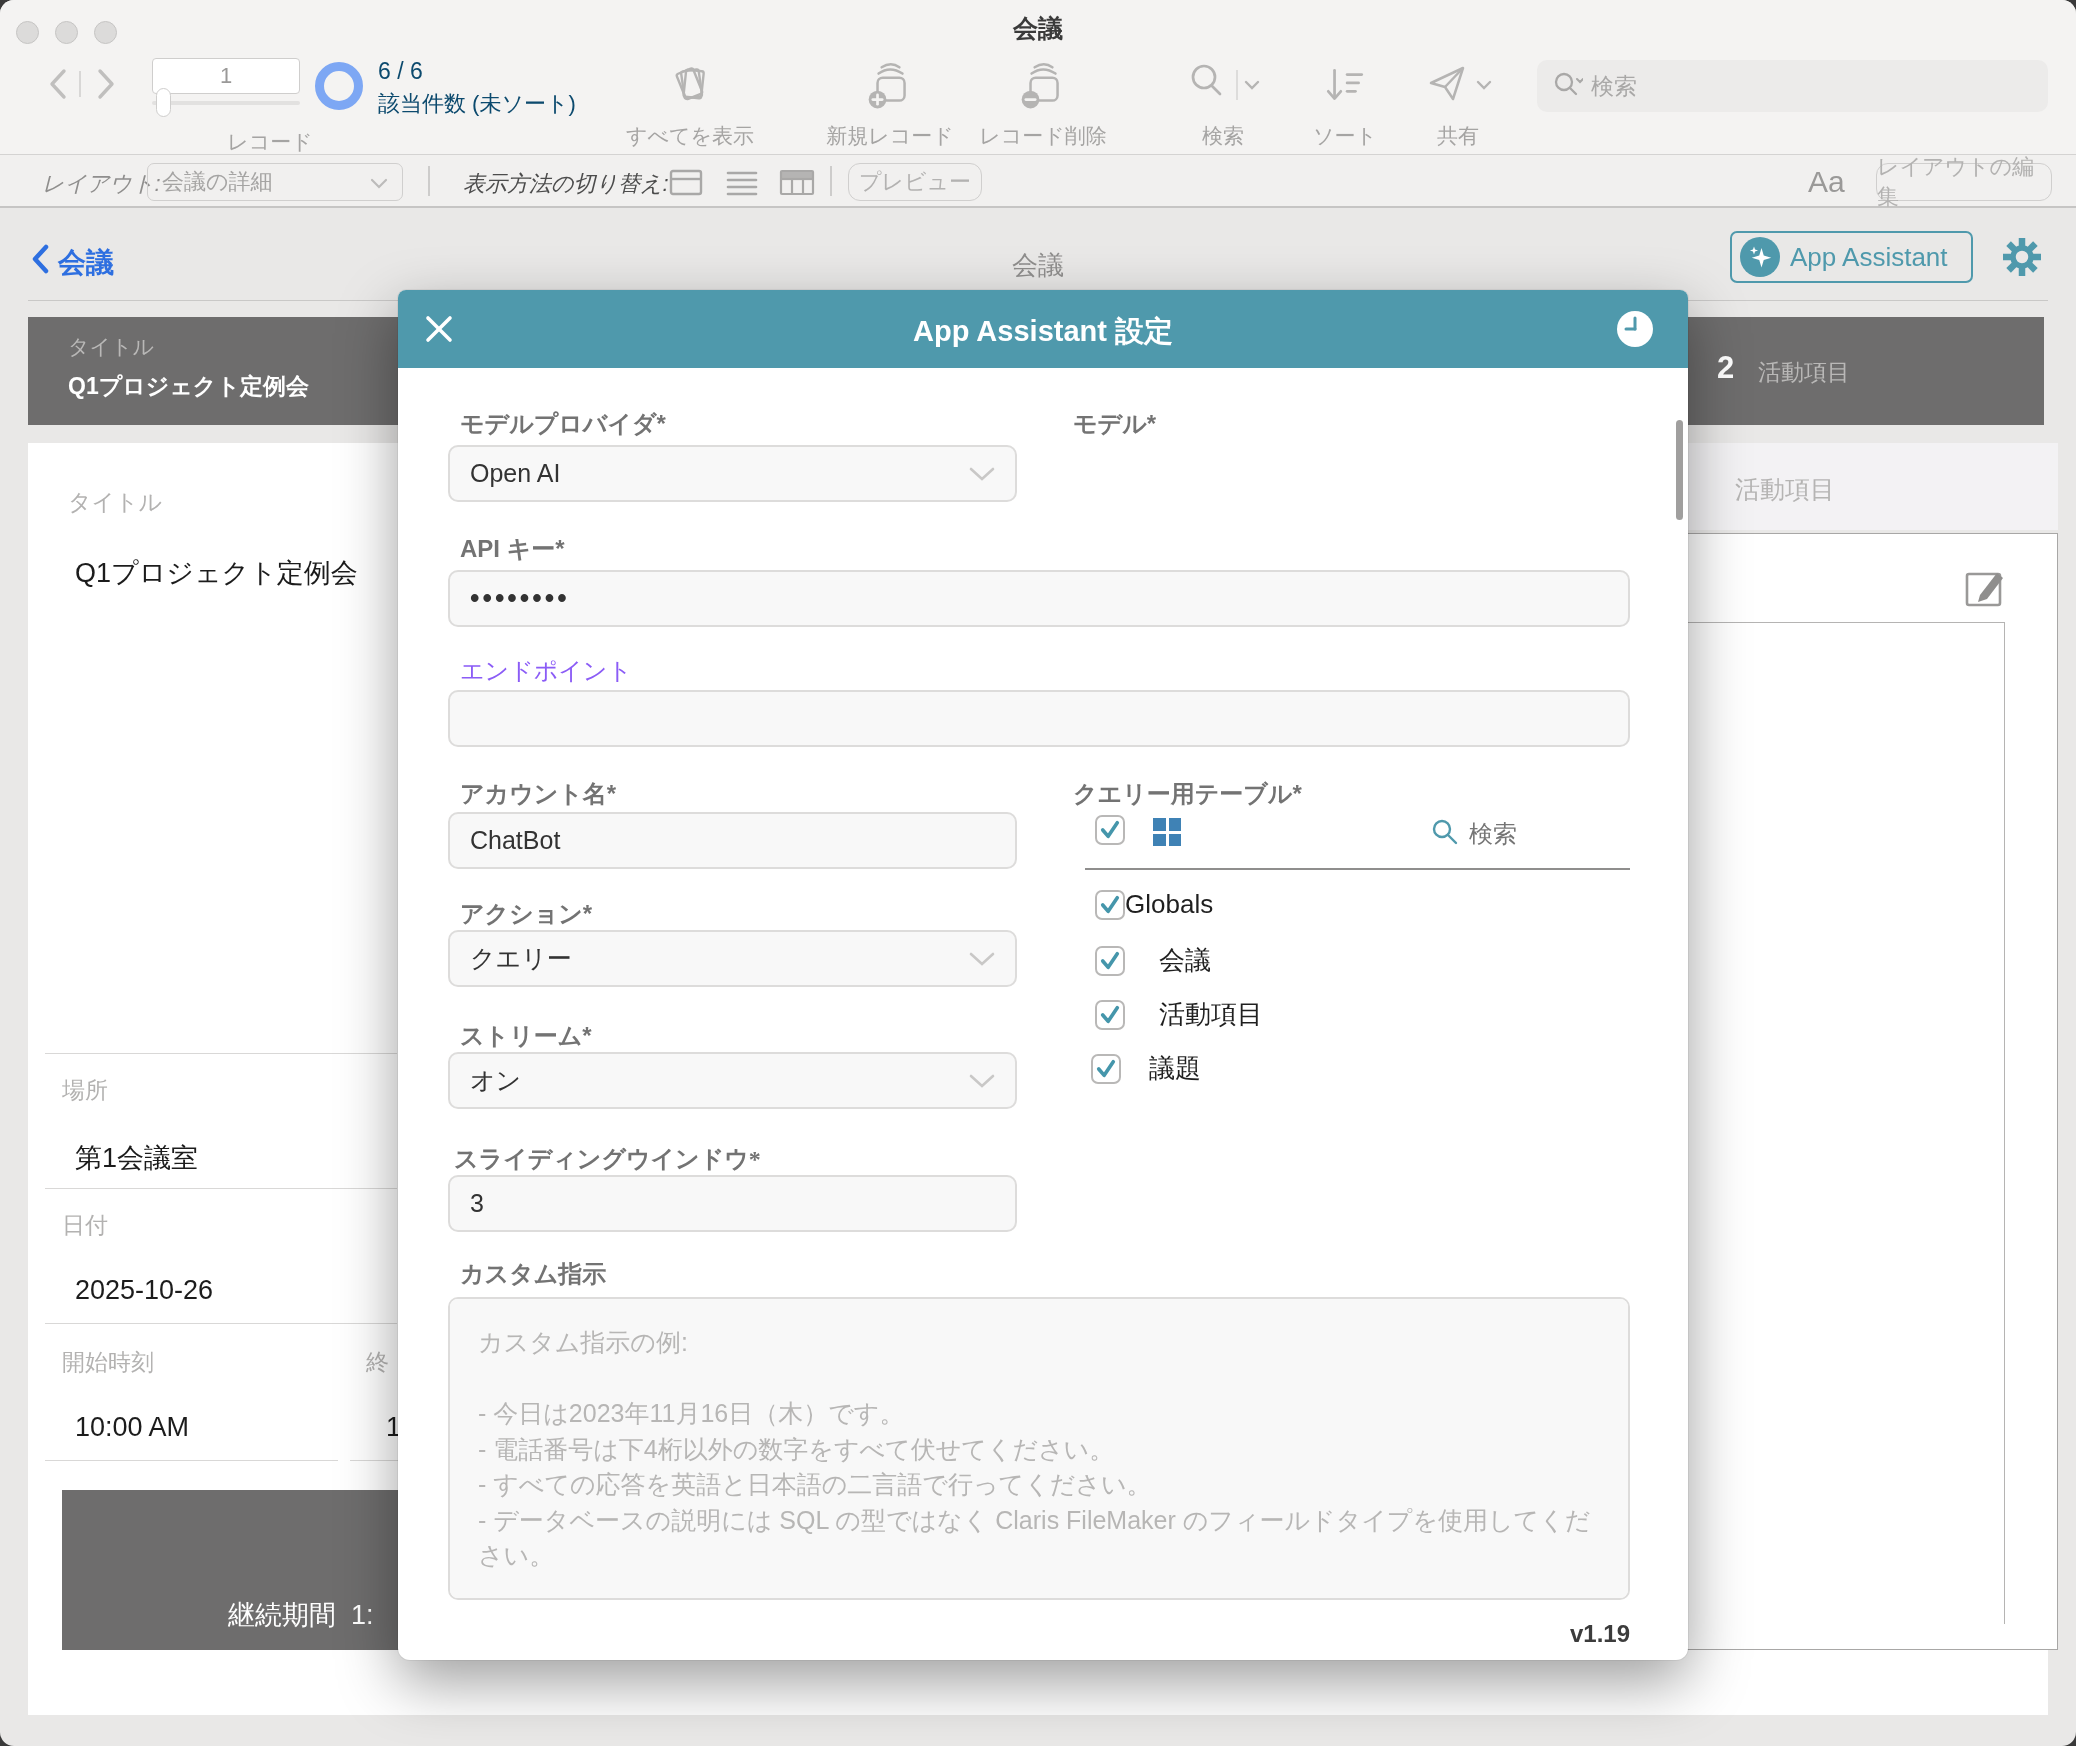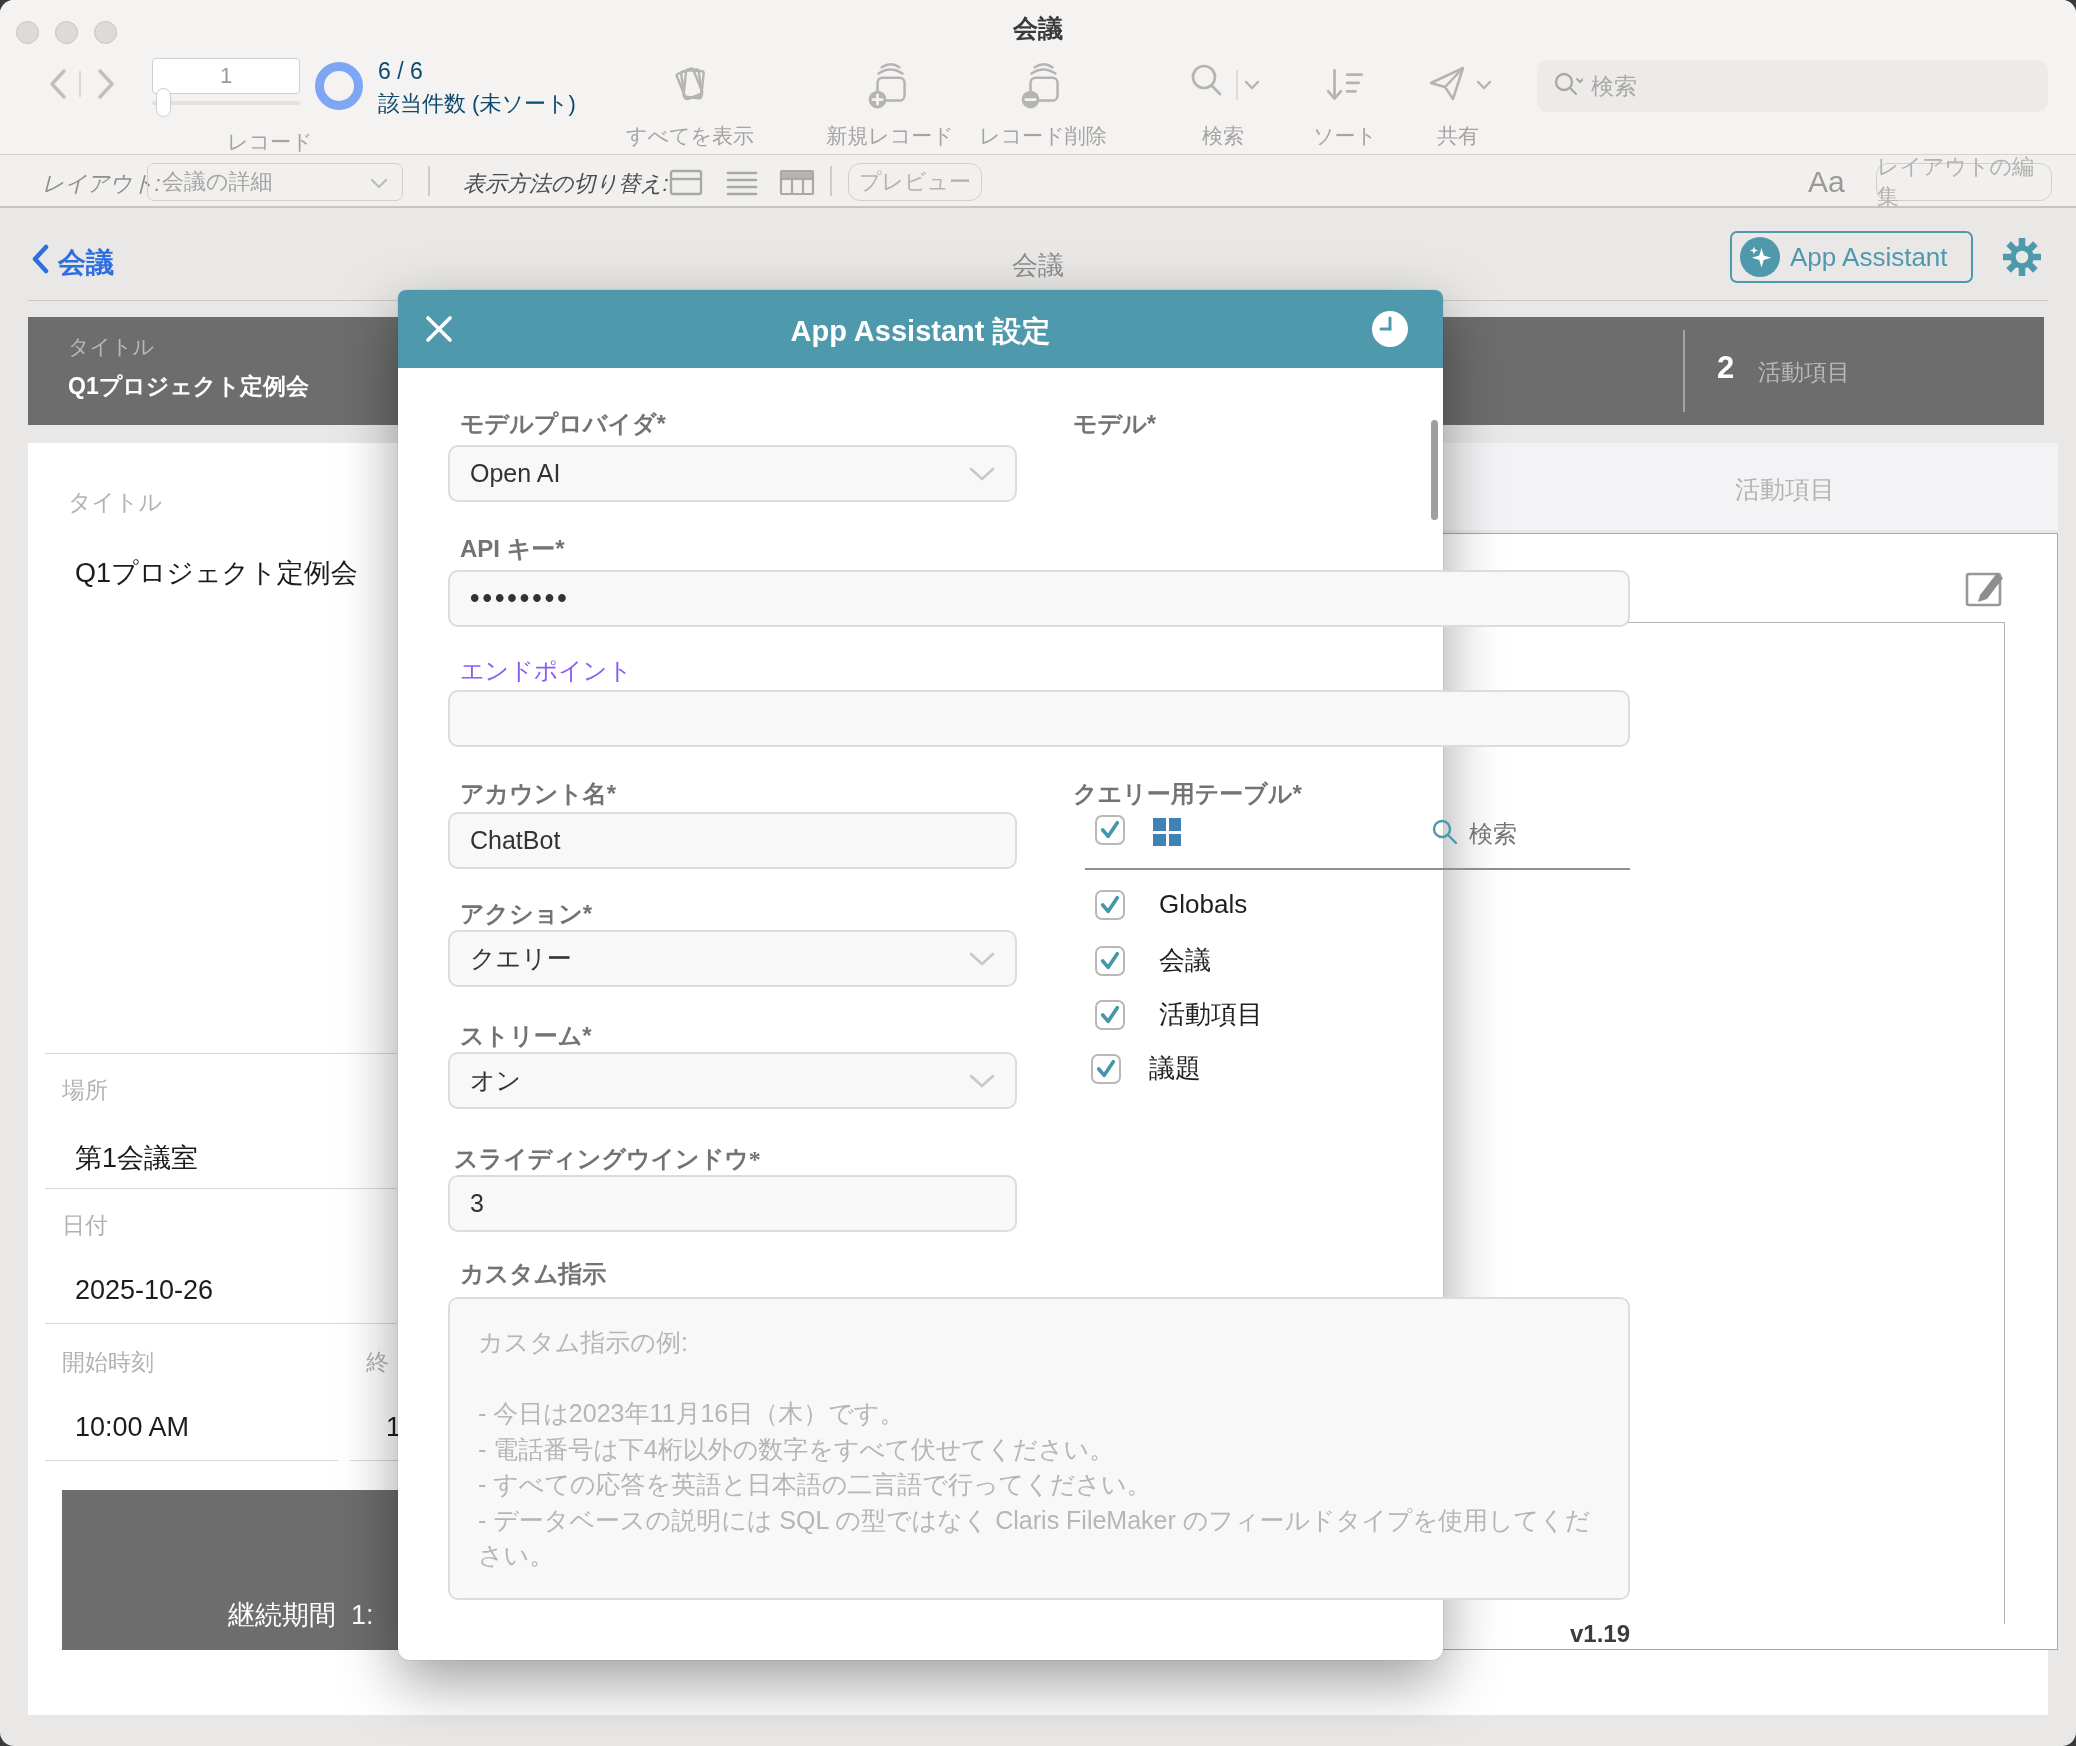--- a/index.html
+++ b/index.html
@@ -66,21 +66,21 @@
   .fld-label { position:absolute; font-size:23px; color:#b3b2b1; }
   .fld-value { position:absolute; font-size:27px; color:#1c1c1c; }
   .fld-div { position:absolute; height:1px; background:#d9d8d7; }
 
   
   .tabstrip { position:absolute; left:1270px; top:443px; width:788px; height:87px; background:#f3f2f4; }
   .rp-box { position:absolute; left:1270px; top:533px; width:788px; height:1117px; background:#fff;
             border:1px solid #a8a7a6; }
 
   
-  .modal { position:absolute; left:398px; top:290px; width:1045px; height:1370px; background:#ffffff;
+  .modal { position:absolute; left:398px; top:290px; width:1290px; height:1370px; background:#ffffff;
            border-radius:8px 8px 12px 12px; box-shadow:0 22px 60px rgba(0,0,0,.38), 0 0 0 1px rgba(0,0,0,.05);
            z-index:20; }
   .modal-head { position:absolute; left:0; top:0; width:100%; height:78px; background:#4f99ac;
                 border-radius:8px 8px 0 0; }
   .modal-title { position:absolute; width:100%; top:22px; text-align:center; color:#fff;
                  font-size:29px; font-weight:700; }
   .m-label { position:absolute; font-size:24px; font-weight:700; color:#737373; }
   .m-label-gray { position:absolute; font-size:24px; color:#8b5cf6; }
   .m-field { position:absolute; height:57px; background:#f8f8f8; border:2px solid #dddcdb; border-radius:10px;
              display:flex; align-items:center; padding:0 20px; font-size:25px; color:#333; }
@@ -458,21 +458,21 @@
             <g fill="none" stroke="#4f99ac" stroke-width="2.4" stroke-linecap="round">
               <circle cx="11" cy="11" r="8"></circle>
               <line x1="17" y1="17" x2="25" y2="25"></line>
             </g>
           </svg>
       </span>
       <input type="text" style="border: none; outline: none; background: transparent; width: 140px; font-size: 24px; color: rgb(74, 74, 74); font-family: inherit;" placeholder="検索">
     </div>
     <div class="abs" style="left:687px; top:578px; width:545px; height:2px; background:#8f8e8d;"></div>
 
-    <div class="abs" style="left:697px; top:599px; display:flex; align-items:center; gap:34px;">
+    <div class="abs" style="left:697px; top:599px; display:flex; align-items:center; ">
       <span class="m-check">
           <svg width="22" height="20" viewBox="0 0 24 22">
             <path d="M4 11 L10 18 L20 3" fill="none" stroke="#4596ab" stroke-width="4" stroke-linecap="round" stroke-linejoin="round"></path>
           </svg>
         </span>
       <span class="m-row-label">Globals</span>
     </div>
     <div class="abs" style="left:697px; top:653px; display:flex; align-items:center; gap:34px;">
       <span class="m-check">
           <svg width="22" height="20" viewBox="0 0 24 22">

